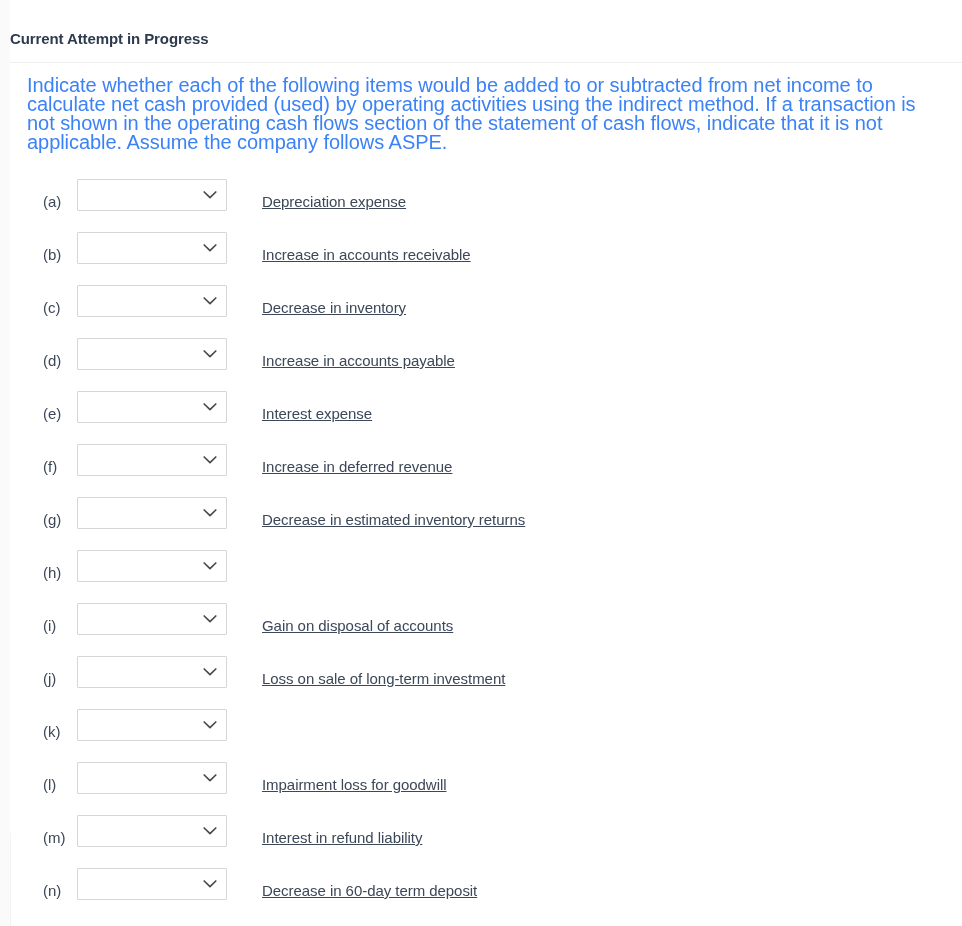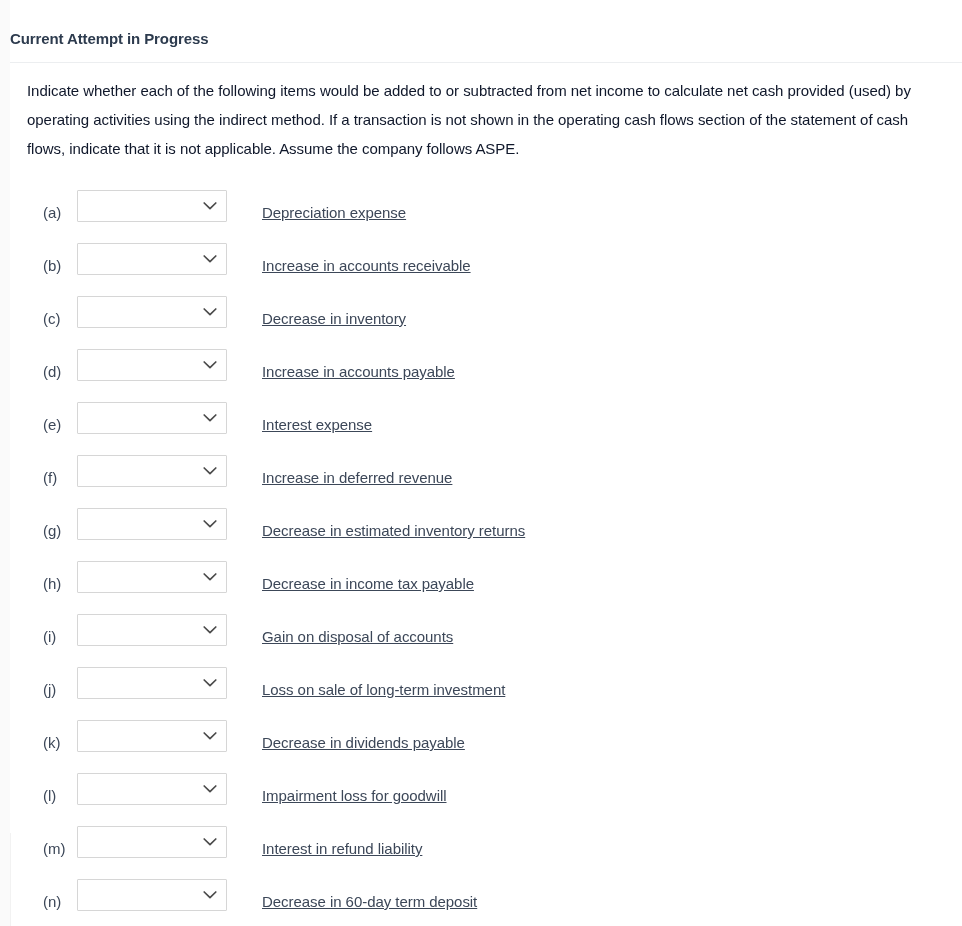--- a/index.html
+++ b/index.html
@@ -46,23 +46,23 @@
     line-height: 20px;
   }
 
   .heading-divider {
     margin-top: 13px;
     border-top: 1px solid #eceef0;
     width: 952px;
   }
 
   .instructions {
-    color: #0f172a;
-    font-size: 15px;
-    line-height: 29px;
+    color: #3b82f6;
+    font-size: 20px;
+    line-height: 19px;
     padding: 13px 0 0 17px;
     width: 934px;
     box-sizing: border-box;
     letter-spacing: -0.05px;
   }
 
   .items {
     padding: 19px 0 0 0;
   }
 
@@ -239,21 +239,20 @@
   <div class="item-row">
     <span class="item-letter">(h)</span>
     <span class="item-select-wrap">
       <select class="item-select"><option value=""></option></select>
       <span class="chevron">
         <svg width="16" height="14" viewBox="0 0 16 14" xmlns="http://www.w3.org/2000/svg">
           <path d="M2.2 4 L8 9.6 L13.8 4" fill="none" stroke="#4a4a4a" stroke-width="1.7" stroke-linecap="round" stroke-linejoin="round"></path>
         </svg>
       </span>
     </span>
-    <span class="item-label">Decrease in income tax payable</span>
   </div>
 
   <div class="item-row">
     <span class="item-letter">(i)</span>
     <span class="item-select-wrap">
       <select class="item-select"><option value=""></option></select>
       <span class="chevron">
         <svg width="16" height="14" viewBox="0 0 16 14" xmlns="http://www.w3.org/2000/svg">
           <path d="M2.2 4 L8 9.6 L13.8 4" fill="none" stroke="#4a4a4a" stroke-width="1.7" stroke-linecap="round" stroke-linejoin="round"></path>
         </svg>
@@ -278,21 +277,20 @@
   <div class="item-row">
     <span class="item-letter">(k)</span>
     <span class="item-select-wrap">
       <select class="item-select"><option value=""></option></select>
       <span class="chevron">
         <svg width="16" height="14" viewBox="0 0 16 14" xmlns="http://www.w3.org/2000/svg">
           <path d="M2.2 4 L8 9.6 L13.8 4" fill="none" stroke="#4a4a4a" stroke-width="1.7" stroke-linecap="round" stroke-linejoin="round"></path>
         </svg>
       </span>
     </span>
-    <span class="item-label">Decrease in dividends payable</span>
   </div>
 
   <div class="item-row">
     <span class="item-letter">(l)</span>
     <span class="item-select-wrap">
       <select class="item-select"><option value=""></option></select>
       <span class="chevron">
         <svg width="16" height="14" viewBox="0 0 16 14" xmlns="http://www.w3.org/2000/svg">
           <path d="M2.2 4 L8 9.6 L13.8 4" fill="none" stroke="#4a4a4a" stroke-width="1.7" stroke-linecap="round" stroke-linejoin="round"></path>
         </svg>

